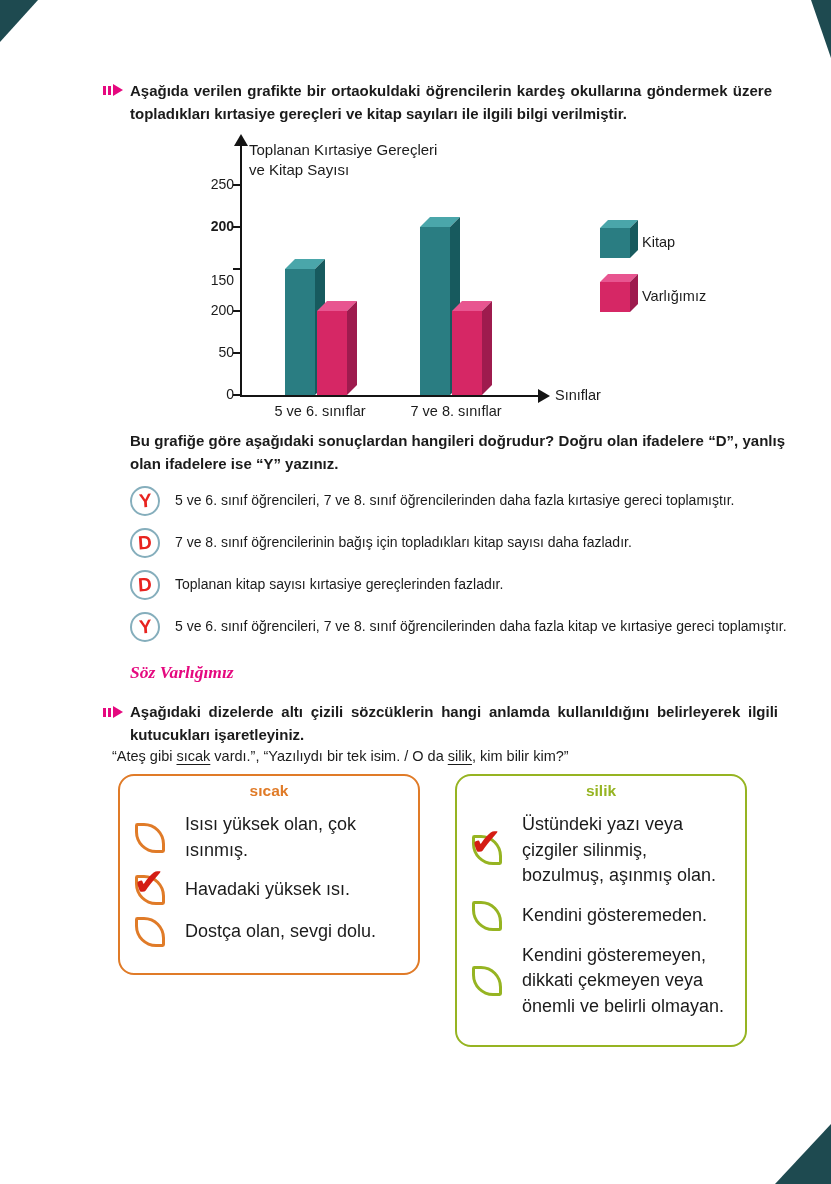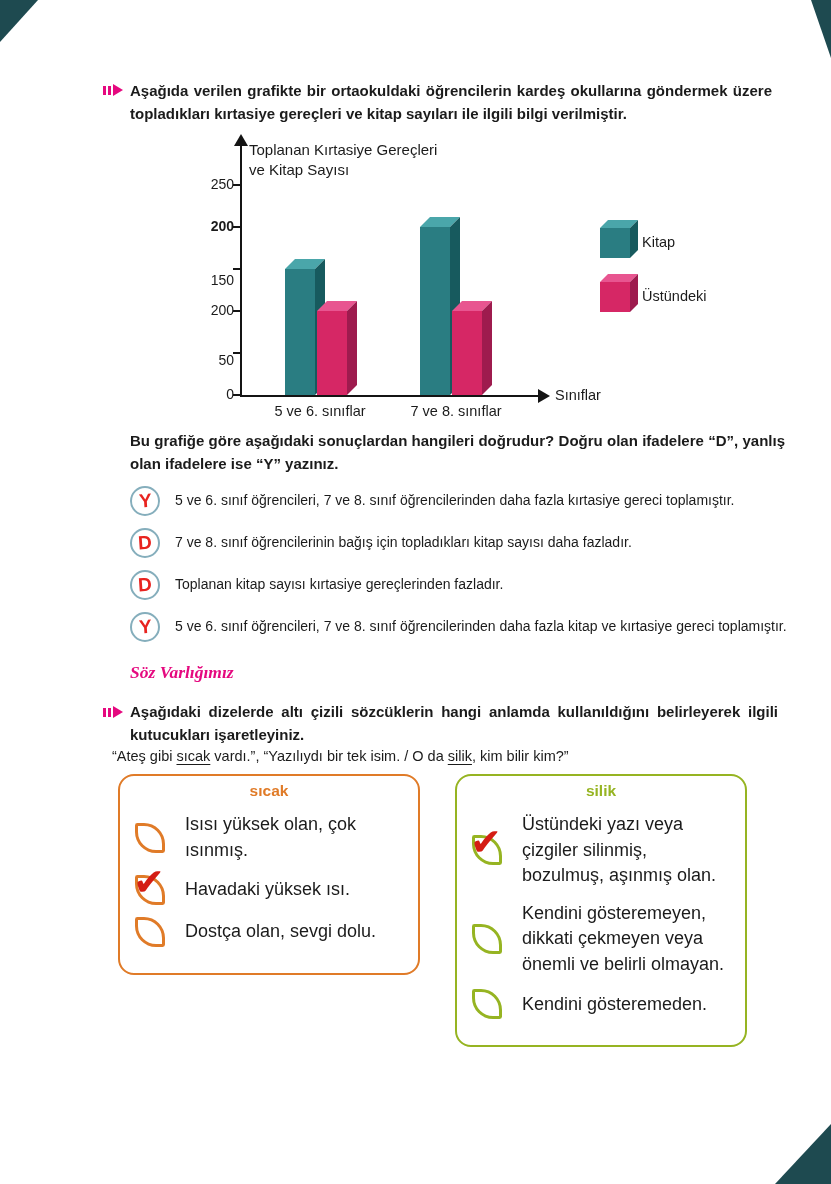--- a/index.html
+++ b/index.html
@@ -97,40 +97,40 @@
     <div>Toplanan Kırtasiye Gereçleri</div>
     <div>ve Kitap Sayısı</div>
   </div>
   <div class="y-axis"></div>
   <div class="y-arrow"></div>
   <div class="x-axis"></div>
   <div class="x-arrow"></div>
   <div class="xlabel">Sınıflar</div>
 <div class="ytick-label" style="top: 246px;">0</div>
     <div class="ytick-mark" style="top: 254px;"></div>
-    <div class="ytick-label" style="top: 204px; margin-top: 8px;">50</div>
+    <div class="ytick-label" style="top: 204px;">50</div>
     <div class="ytick-mark" style="top: 212px;"></div>
     <div class="ytick-label" style="top: 162px;">200</div>
     <div class="ytick-mark" style="top: 170px;"></div>
     <div class="ytick-label" style="top: 120px; margin-top: 12px;">150</div>
     <div class="ytick-mark" style="top: 128px;"></div>
     <div class="ytick-label" style="top: 78px; font-weight: bold;">200</div>
     <div class="ytick-mark" style="top: 86px;"></div>
     <div class="ytick-label" style="top: 36px;">250</div>
     <div class="ytick-mark" style="top: 44px;"></div>
     <div class="bar c3d" style="left: 80px; height: 126px; --c: #2a7d82; --ct: #4aa6aa; --cs: #175a5e;"></div>
     <div class="bar c3d" style="left: 112px; height: 84px; --c: #d62765; --ct: #e85590; --cs: #9e1b4e;"></div>
     <div class="cat-label" style="left: 35px;">5 ve 6. sınıflar</div>
     <div class="bar c3d" style="left: 215px; height: 168px; --c: #2a7d82; --ct: #4aa6aa; --cs: #175a5e;"></div>
     <div class="bar c3d" style="left: 247px; height: 84px; --c: #d62765; --ct: #e85590; --cs: #9e1b4e;"></div>
     <div class="cat-label" style="left: 171px;">7 ve 8. sınıflar</div>
     <div class="cube c3d" style="left: 395px; top: 88px; --c: #2a7d82; --ct: #4aa6aa; --cs: #175a5e;"></div>
     <div class="legend-label" style="left: 437px; top: 94px;">Kitap</div>
     <div class="cube c3d" style="left: 395px; top: 142px; --c: #d62765; --ct: #e85590; --cs: #9e1b4e;"></div>
-    <div class="legend-label" style="left: 437px; top: 148px;">Üstündeki</div>
+    <div class="legend-label" style="left: 437px; top: 148px;">Varlığımız</div>
   </div>
 
 <div class="question">Bu grafiğe göre aşağıdaki sonuçlardan hangileri doğrudur? Doğru olan ifadelere “D”, yanlış olan ifadelere ise “Y” yazınız.</div>
 <div class="statements">
     <div class="statement">
       <span class="answer-circle">
         <span class="answer-letter">Y</span>
       </span>
       <span class="statement-text">5 ve 6. sınıf öğrencileri, 7 ve 8. sınıf öğrencilerinden daha fazla kırtasiye gereci toplamıştır.</span>
     </div>
@@ -186,20 +186,20 @@
     <div class="vbox" style="--bc: #96b422;">
       <div class="vbox-title">silik</div>
       <div class="vopt">
         <span class="leaf">
           <span class="check">✔</span>
         </span>
         <span class="vopt-text">Üstündeki yazı veya çizgiler silinmiş, bozulmuş, aşınmış olan.</span>
       </div>
       <div class="vopt">
         <span class="leaf"></span>
+        <span class="vopt-text">Kendini gösteremeden.</span>
+      </div>
+      <div class="vopt">
+        <span class="leaf"></span>
         <span class="vopt-text">Kendini gösteremeyen, dikkati çekmeyen veya önemli ve belirli olmayan.</span>
       </div>
-      <div class="vopt">
-        <span class="leaf"></span>
-        <span class="vopt-text">Kendini gösteremeden.</span>
-      </div>
     </div>
   </div>
 
 </body></html>

